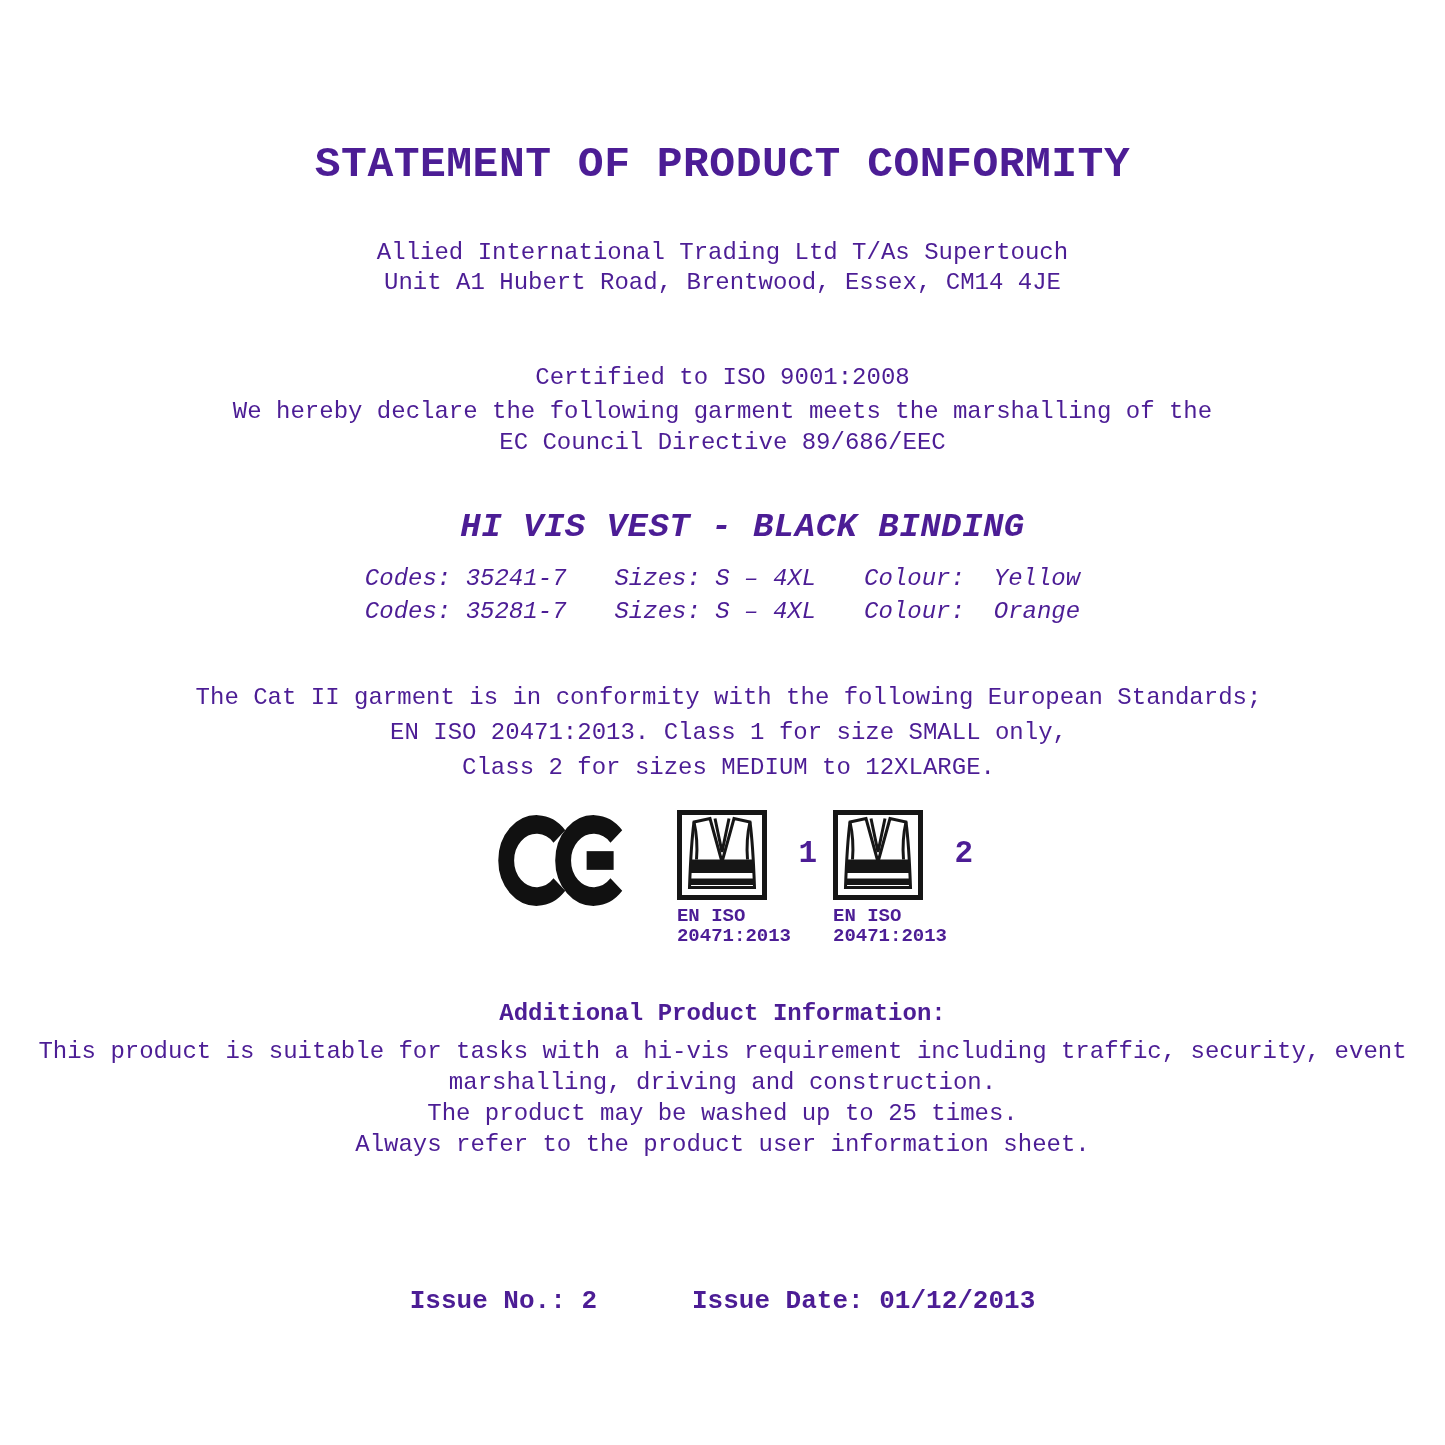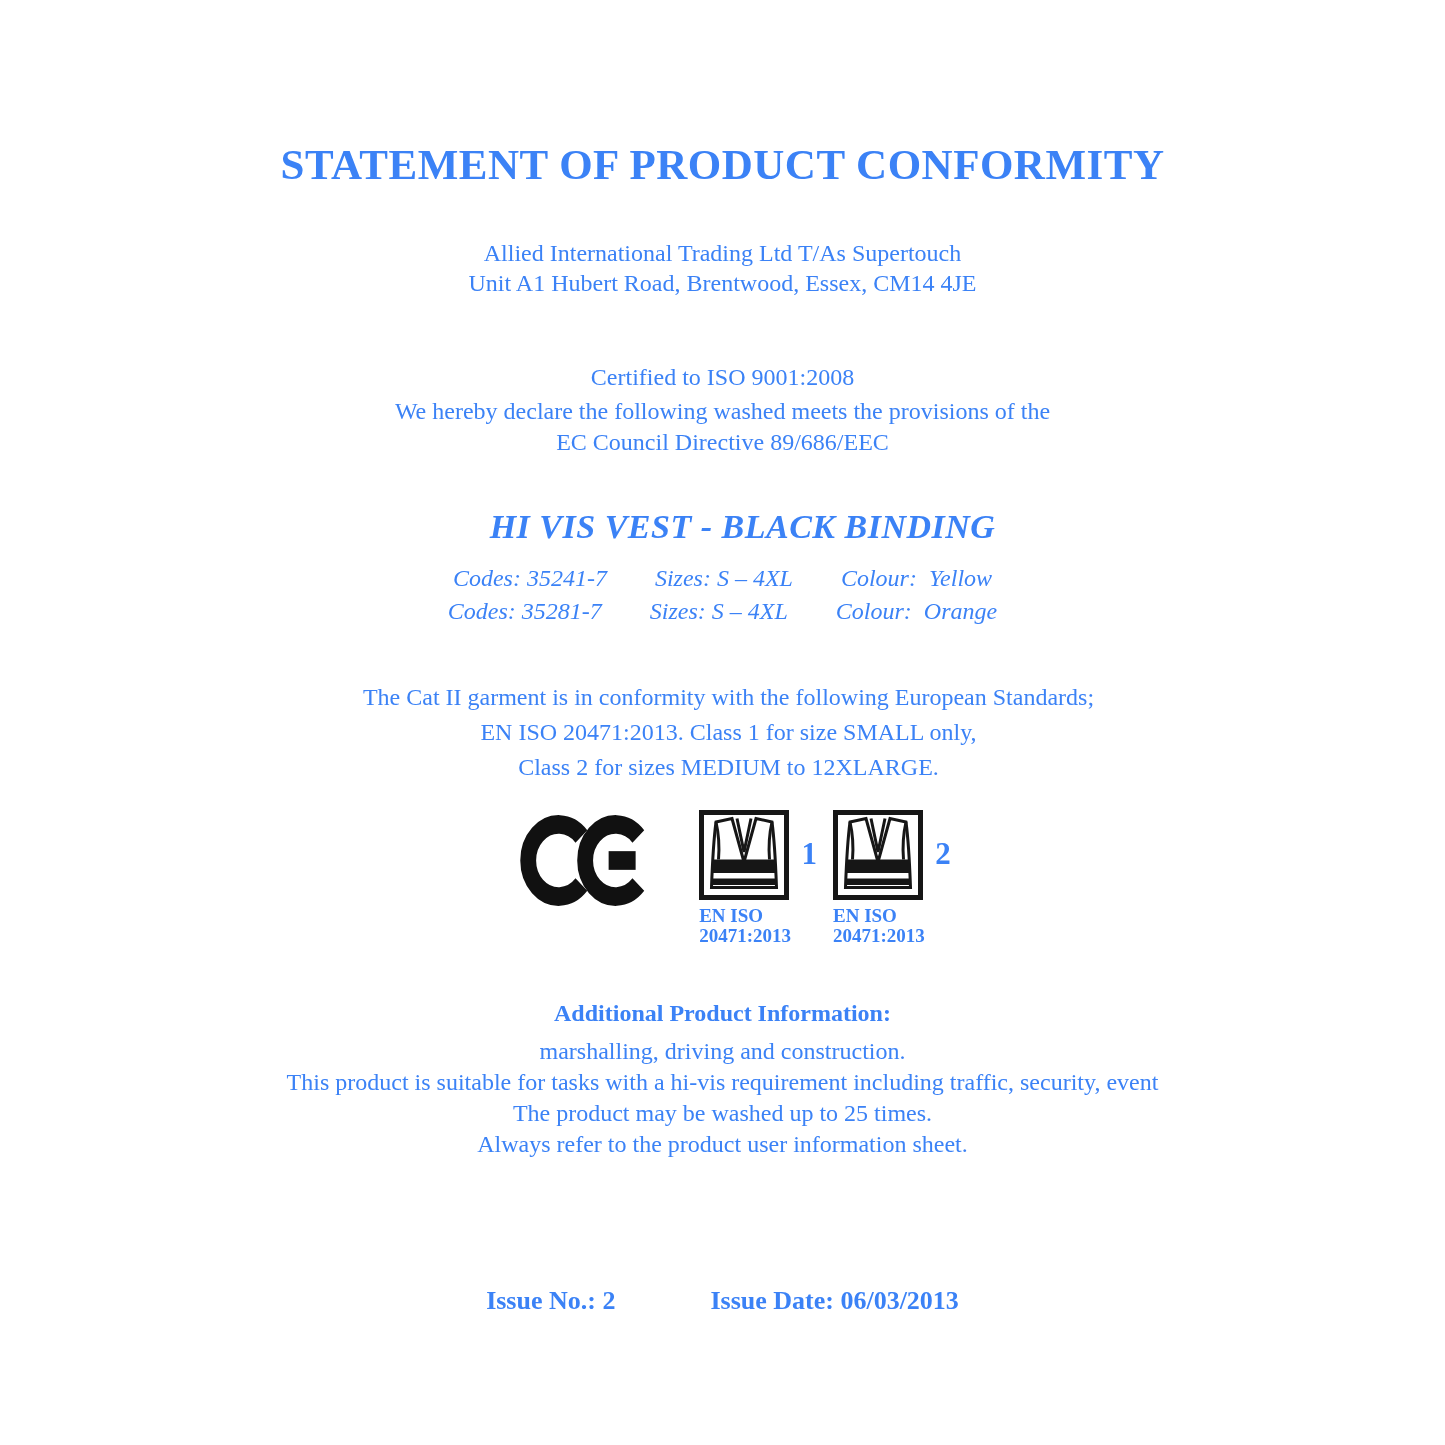--- a/index.html
+++ b/index.html
@@ -5,22 +5,22 @@
   html, body {
     margin: 0;
     padding: 0;
     background: #ffffff;
   }
   .page {
     position: relative;
     width: 1445px;
     height: 1445px;
     background: #ffffff;
-    color: #3b82f6;
-    font-family: Liberation Serif, serif;
+    color: #4c1d95;
+    font-family: Liberation Mono, monospace;
     overflow: hidden;
   }
   .block {
     position: absolute;
     left: 0;
     right: 0;
     text-align: center;
   }
   .doc-title {
     top: 140px;
@@ -137,21 +137,21 @@
   <div class="block doc-title">STATEMENT OF PRODUCT CONFORMITY</div>
 
   <div class="block company">
     <div>Allied International Trading Ltd T/As Supertouch</div>
     <div>Unit A1 Hubert Road, Brentwood, Essex, CM14 4JE</div>
   </div>
 
   <div class="block certified">Certified to ISO 9001:2008</div>
 
   <div class="block declaration">
-    <div>We hereby declare the following washed meets the provisions of the</div>
+    <div>We hereby declare the following garment meets the marshalling of the</div>
     <div>EC Council Directive 89/686/EEC</div>
   </div>
 
   <div class="block product-title">HI VIS VEST - BLACK BINDING</div>
 
   <div class="block variants">
     <div class="variant-row">
       <span>Codes: 35241-7</span>
       <span>Sizes: S – 4XL</span>
       <span>Colour:  Yellow</span>
@@ -215,24 +215,24 @@
         <div>EN ISO</div>
         <div>20471:2013</div>
       </div>
     </div>
 
   </div>
 
   <div class="block add-heading">Additional Product Information:</div>
 
   <div class="block add-paragraph">
+    <div>This product is suitable for tasks with a hi-vis requirement including traffic, security, event</div>
     <div>marshalling, driving and construction.</div>
-    <div>This product is suitable for tasks with a hi-vis requirement including traffic, security, event</div>
     <div>The product may be washed up to 25 times.</div>
     <div>Always refer to the product user information sheet.</div>
   </div>
 
   <div class="block footer">
     <span>Issue No.: 2</span>
-    <span>Issue Date: 06/03/2013</span>
+    <span>Issue Date: 01/12/2013</span>
   </div>
 
 </div>
 
 </body></html>

